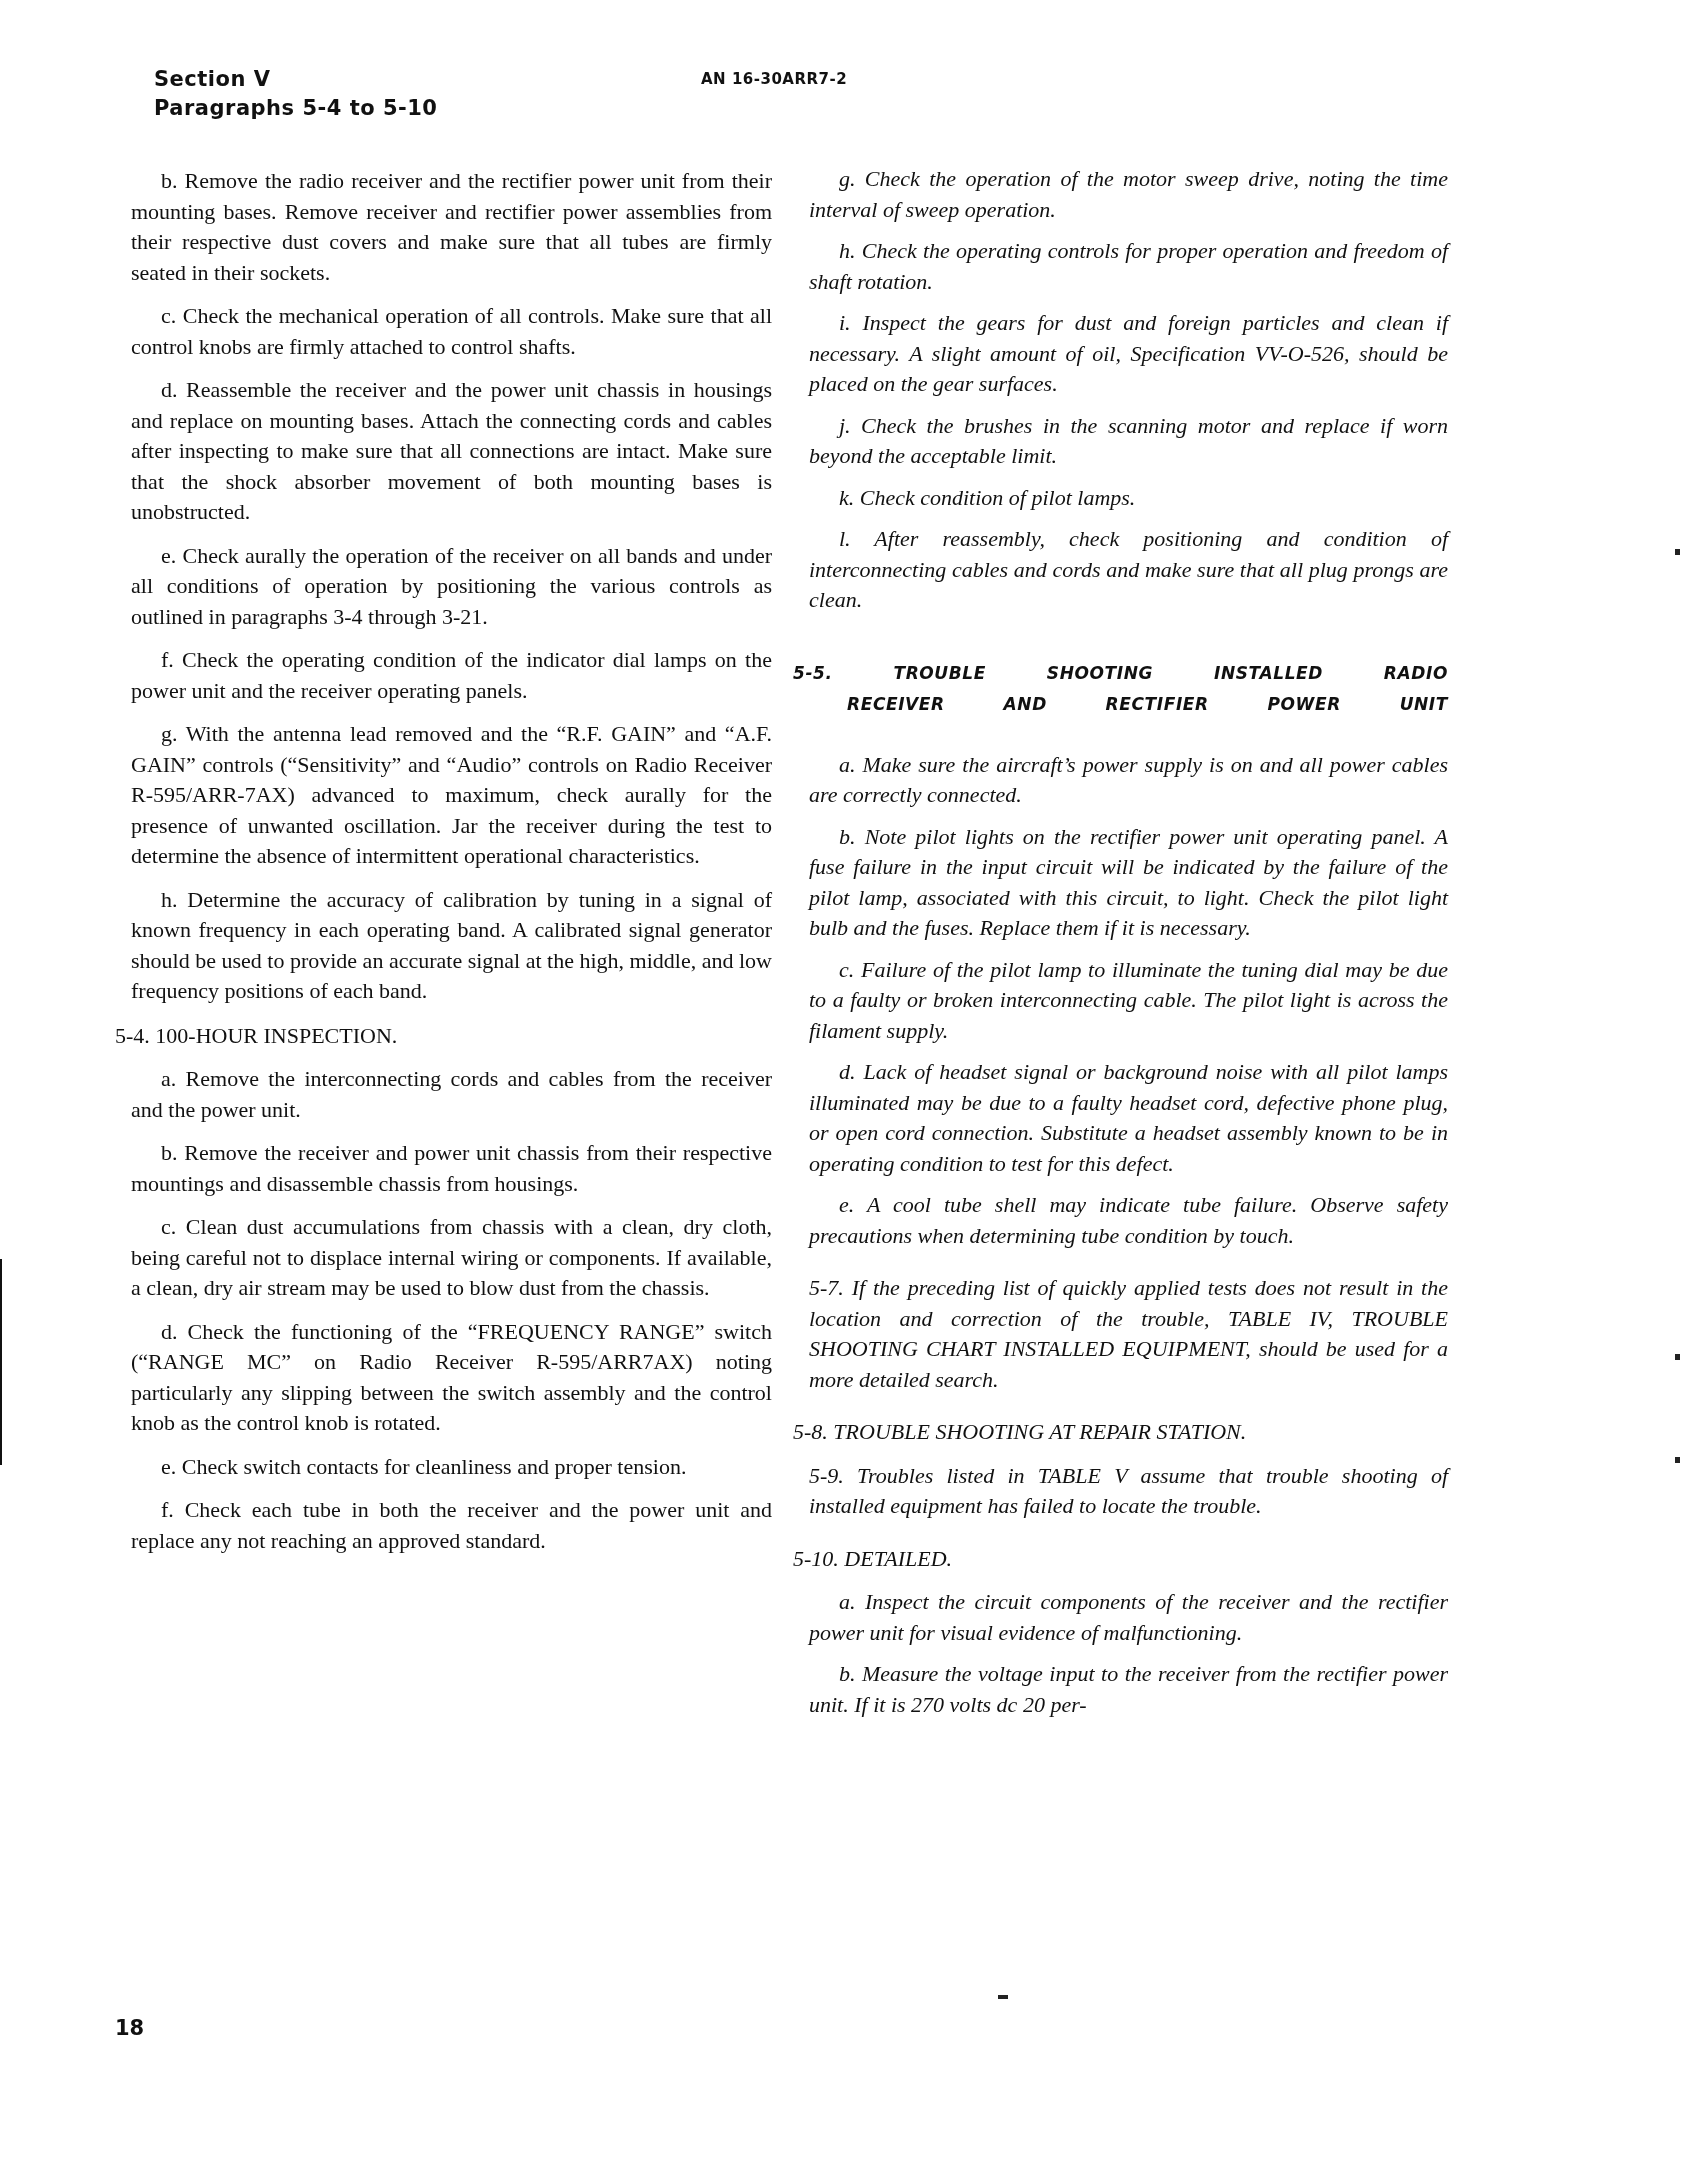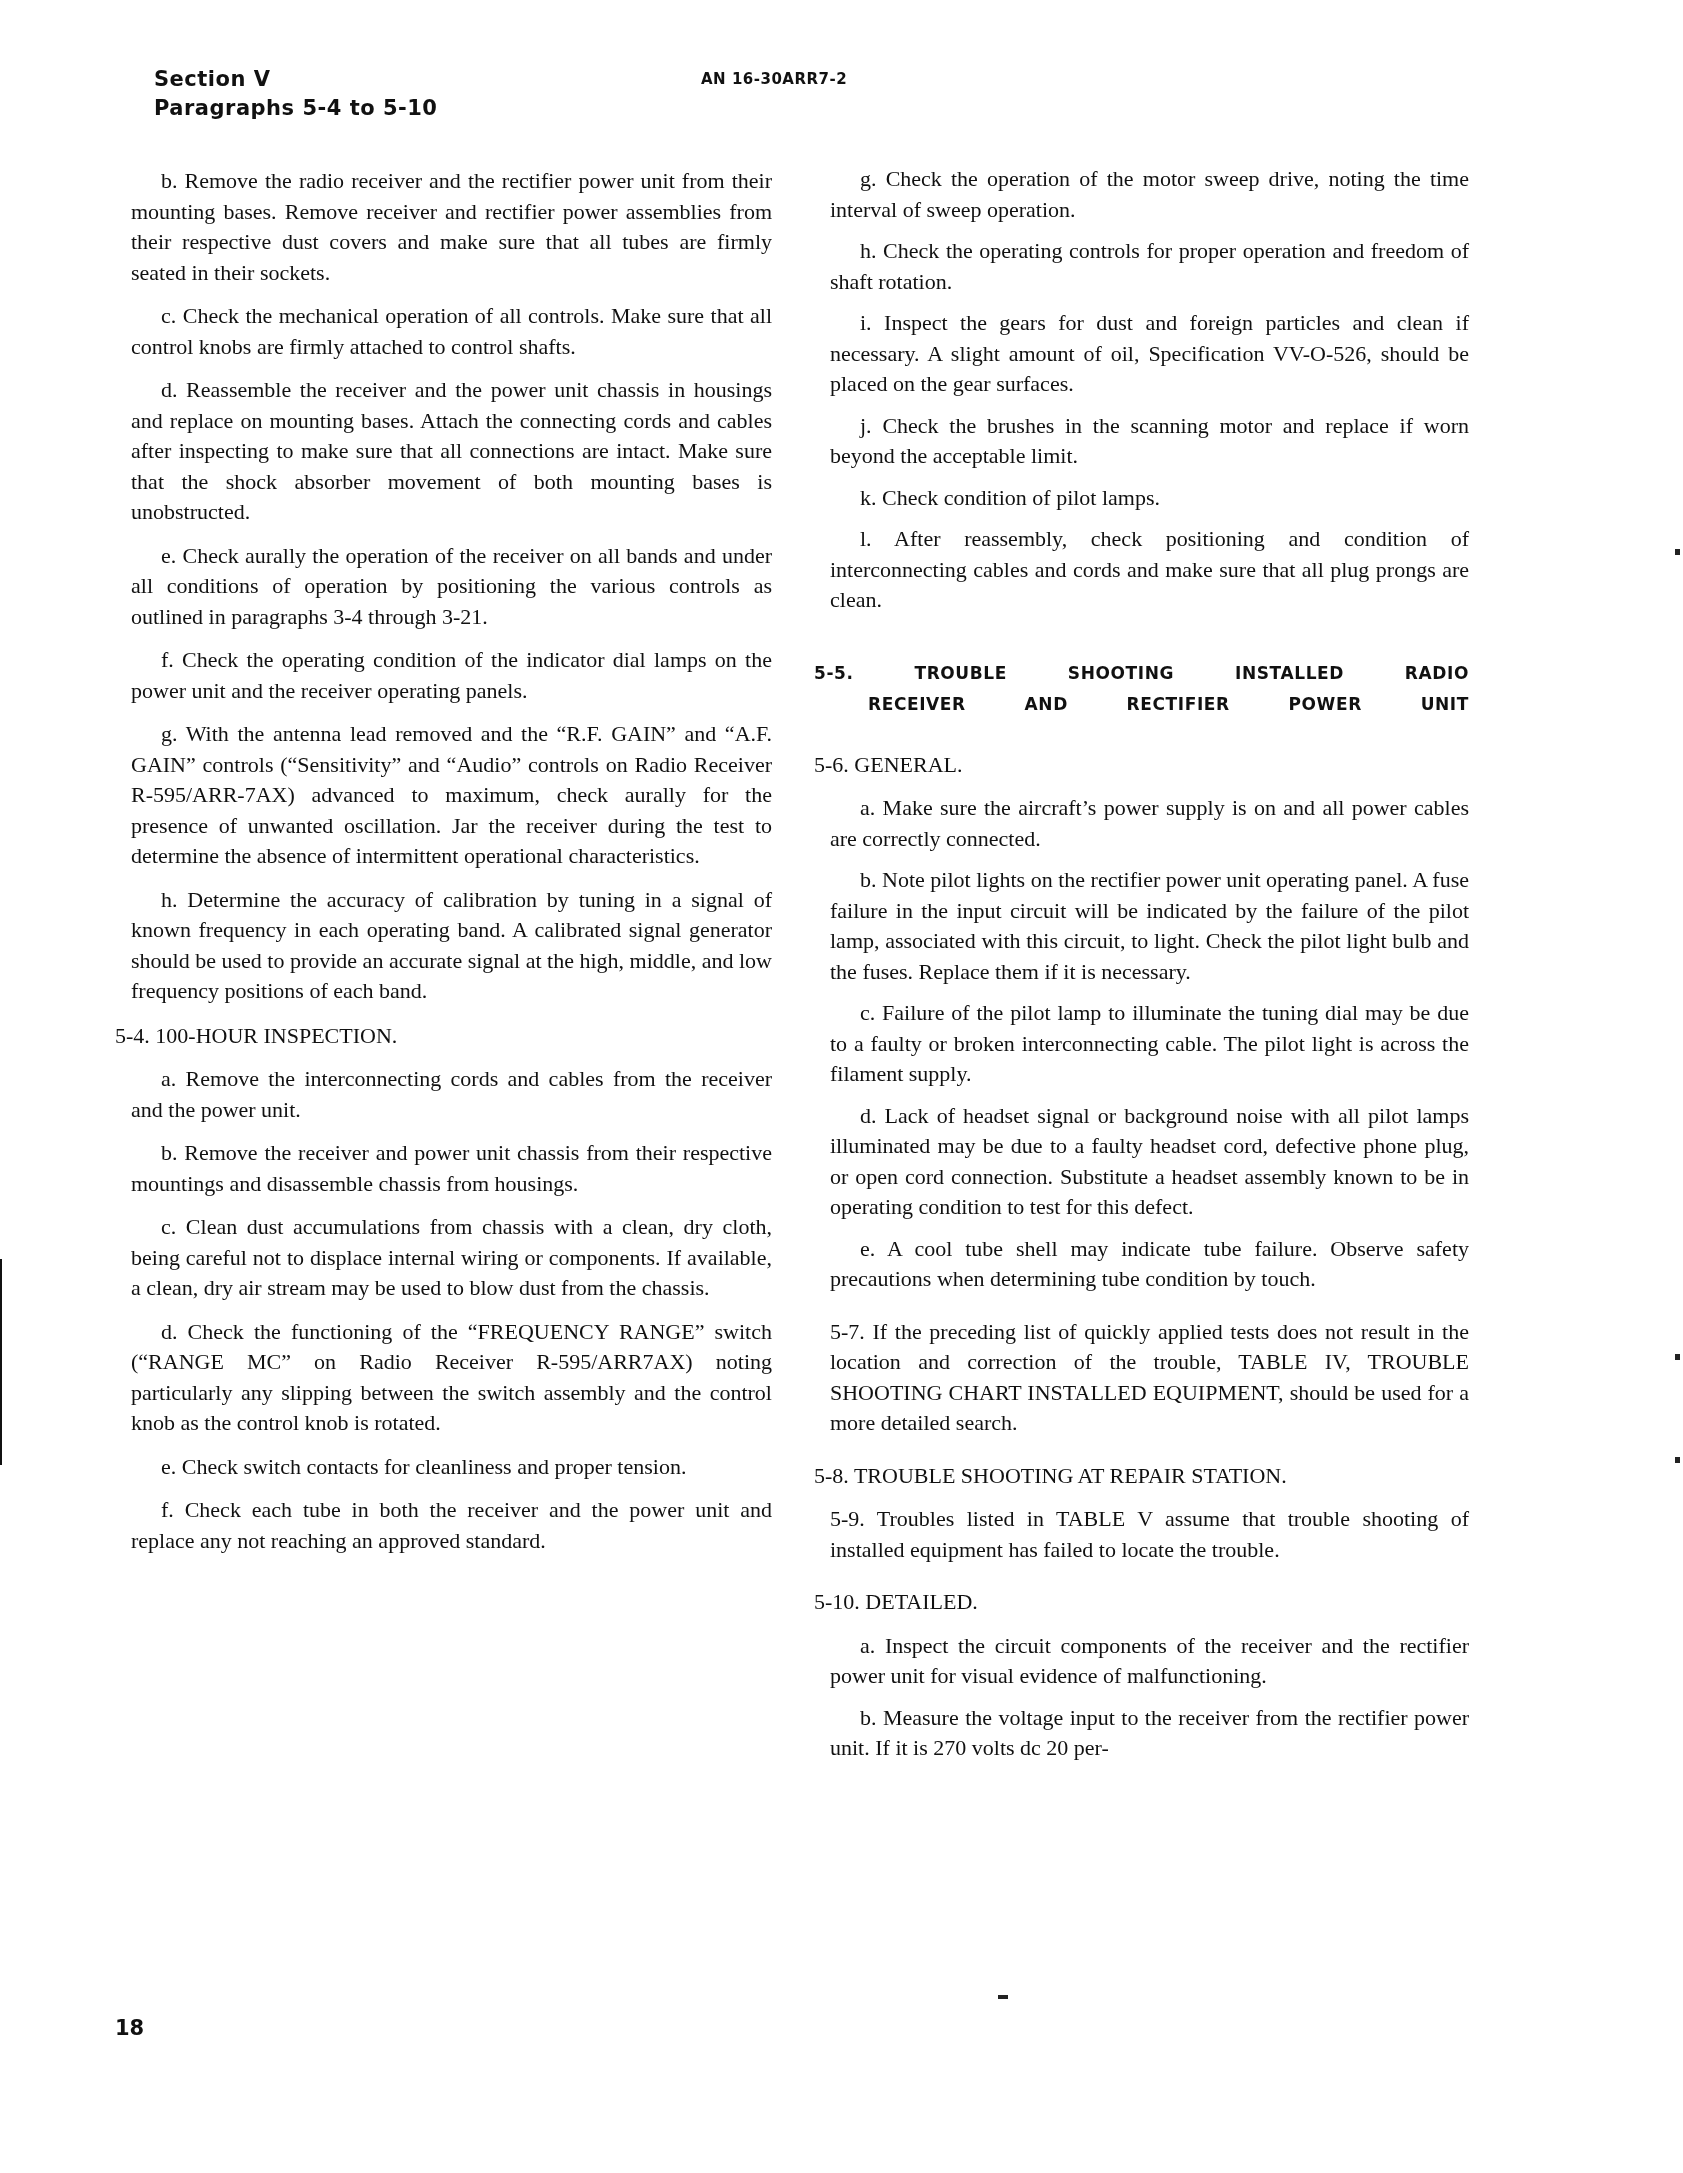--- a/index.html
+++ b/index.html
@@ -16,21 +16,21 @@
   .header-center {
     position: absolute; left: 701px; top: 65px;
     font-family: "DejaVu Sans", "Liberation Sans", sans-serif;
     font-weight: bold; font-size: 15px; line-height: 29px; letter-spacing: 0.5px;
   }
   .col {
     position: absolute; top: 166px;
     font-size: 22px; line-height: 30.5px;
   }
   .col-left { left: 115px; width: 657px; }
-  .col-right { left: 814px; width: 655px; top: 164px; }
+  .col-right { left: 793px; width: 655px; top: 164px; font-style: italic; }
   .para { text-align: justify; text-indent: 30px; margin: 0 0 13px 16px; }
   .para.tight { margin-bottom: 11px; }
   .heading { margin: 14px 0 13px 0; text-indent: 0; }
   .para-num { text-indent: 0; }
   .bold-heading {
     font-family: "DejaVu Sans", "Liberation Sans", sans-serif;
     font-weight: bold; font-size: 17px; line-height: 31px;
     margin: 42px 0 30px 0; letter-spacing: 0.6px;
   }
   .bold-heading .line1 { display: block; text-align: justify; text-align-last: justify; }
@@ -80,21 +80,20 @@
   <p class="para tight">i. Inspect the gears for dust and foreign particles and clean if necessary. A slight amount of oil, Specification VV-O-526, should be placed on the gear surfaces.</p>
   <p class="para tight">j. Check the brushes in the scanning motor and replace if worn beyond the acceptable limit.</p>
   <p class="para tight">k. Check condition of pilot lamps.</p>
   <p class="para tight">l. After reassembly, check positioning and condition of interconnecting cables and cords and make sure that all plug prongs are clean.</p>
 
   <div class="bold-heading">
     <span class="line1">5-5. TROUBLE SHOOTING INSTALLED RADIO</span>
     <span class="line2">RECEIVER AND RECTIFIER POWER UNIT</span>
   </div>
 
-  <p class="heading">5-6. GENERAL.</p>
   <p class="para tight">a. Make sure the aircraft’s power supply is on and all power cables are correctly connected.</p>
   <p class="para tight">b. Note pilot lights on the rectifier power unit operating panel. A fuse failure in the input circuit will be indicated by the failure of the pilot lamp, associated with this circuit, to light. Check the pilot light bulb and the fuses. Replace them if it is necessary.</p>
   <p class="para tight">c. Failure of the pilot lamp to illuminate the tuning dial may be due to a faulty or broken interconnecting cable. The pilot light is across the filament supply.</p>
   <p class="para tight">d. Lack of headset signal or background noise with all pilot lamps illuminated may be due to a faulty headset cord, defective phone plug, or open cord connection. Substitute a headset assembly known to be in operating condition to test for this defect.</p>
   <p class="para">e. A cool tube shell may indicate tube failure. Observe safety precautions when determining tube condition by touch.</p>
 
   <p class="para para-num" style="margin-top:22px">5-7. If the preceding list of quickly applied tests does not result in the location and correction of the trouble, TABLE IV, TROUBLE SHOOTING CHART INSTALLED EQUIPMENT, should be used for a more detailed search.</p>
   <p class="heading" style="margin-top:22px">5-8. TROUBLE SHOOTING AT REPAIR STATION.</p>
   <p class="para para-num">5-9. Troubles listed in TABLE V assume that trouble shooting of installed equipment has failed to locate the trouble.</p>
   <p class="heading" style="margin-top:22px">5-10. DETAILED.</p>

